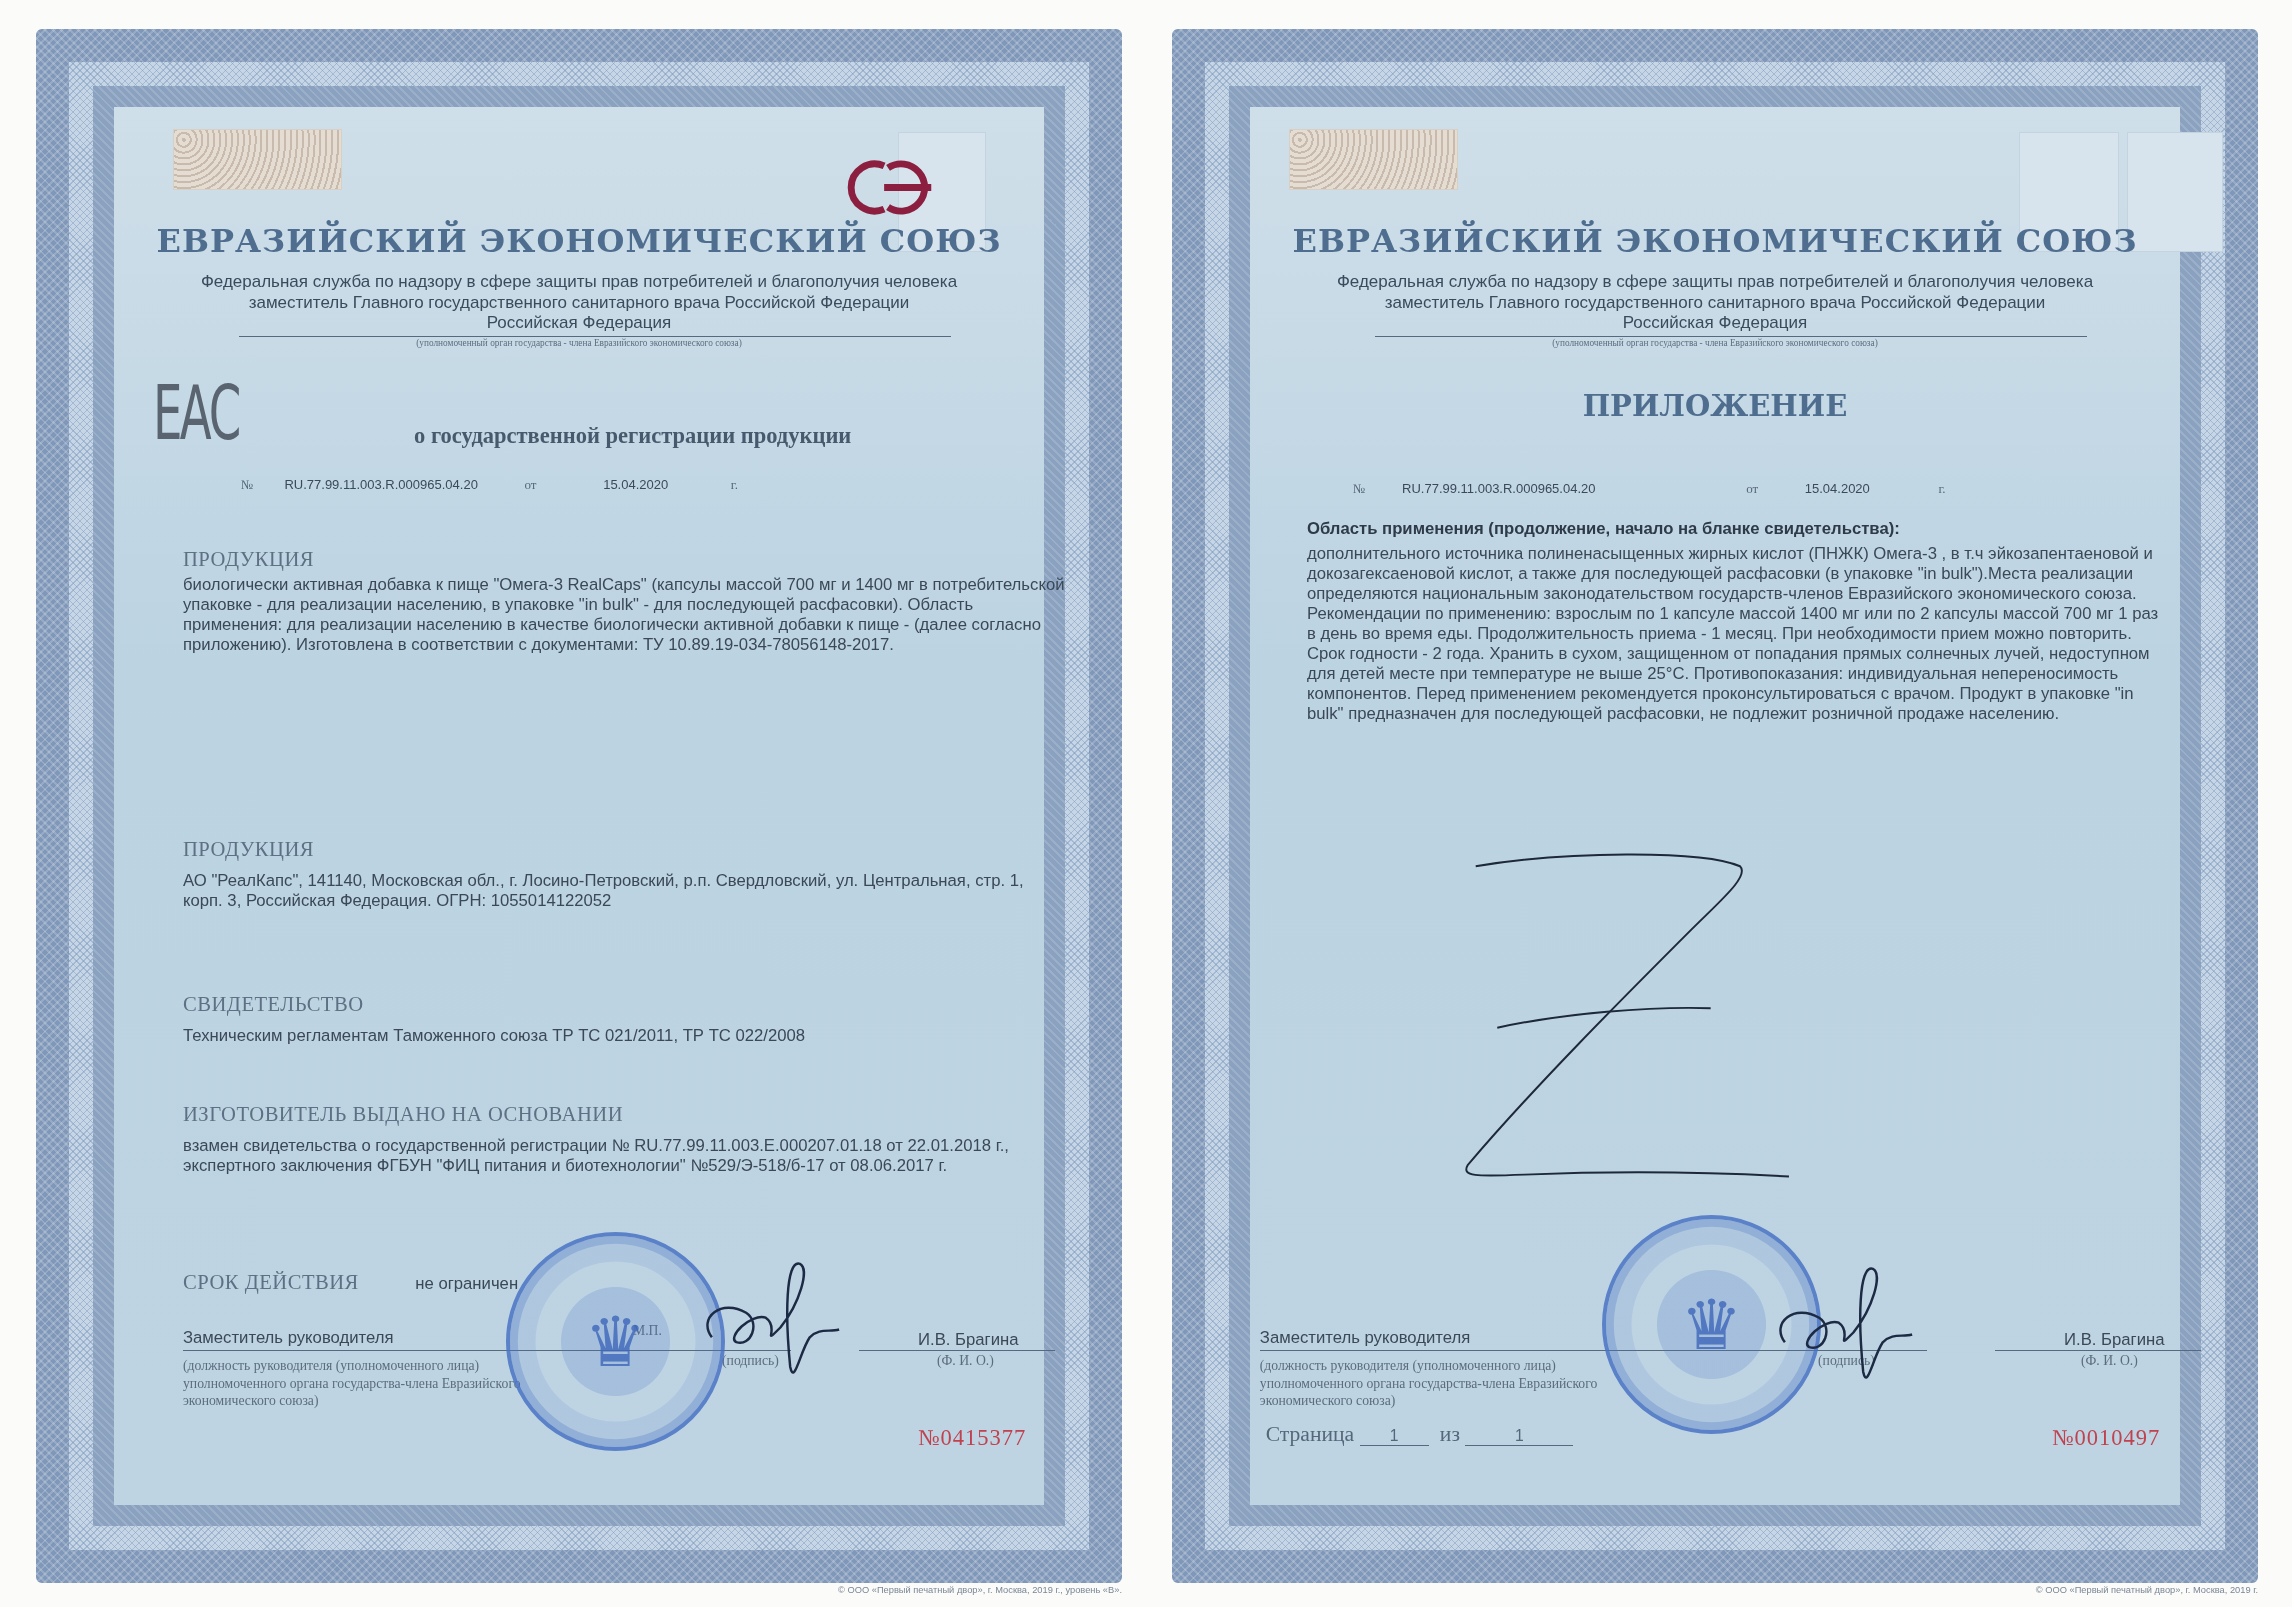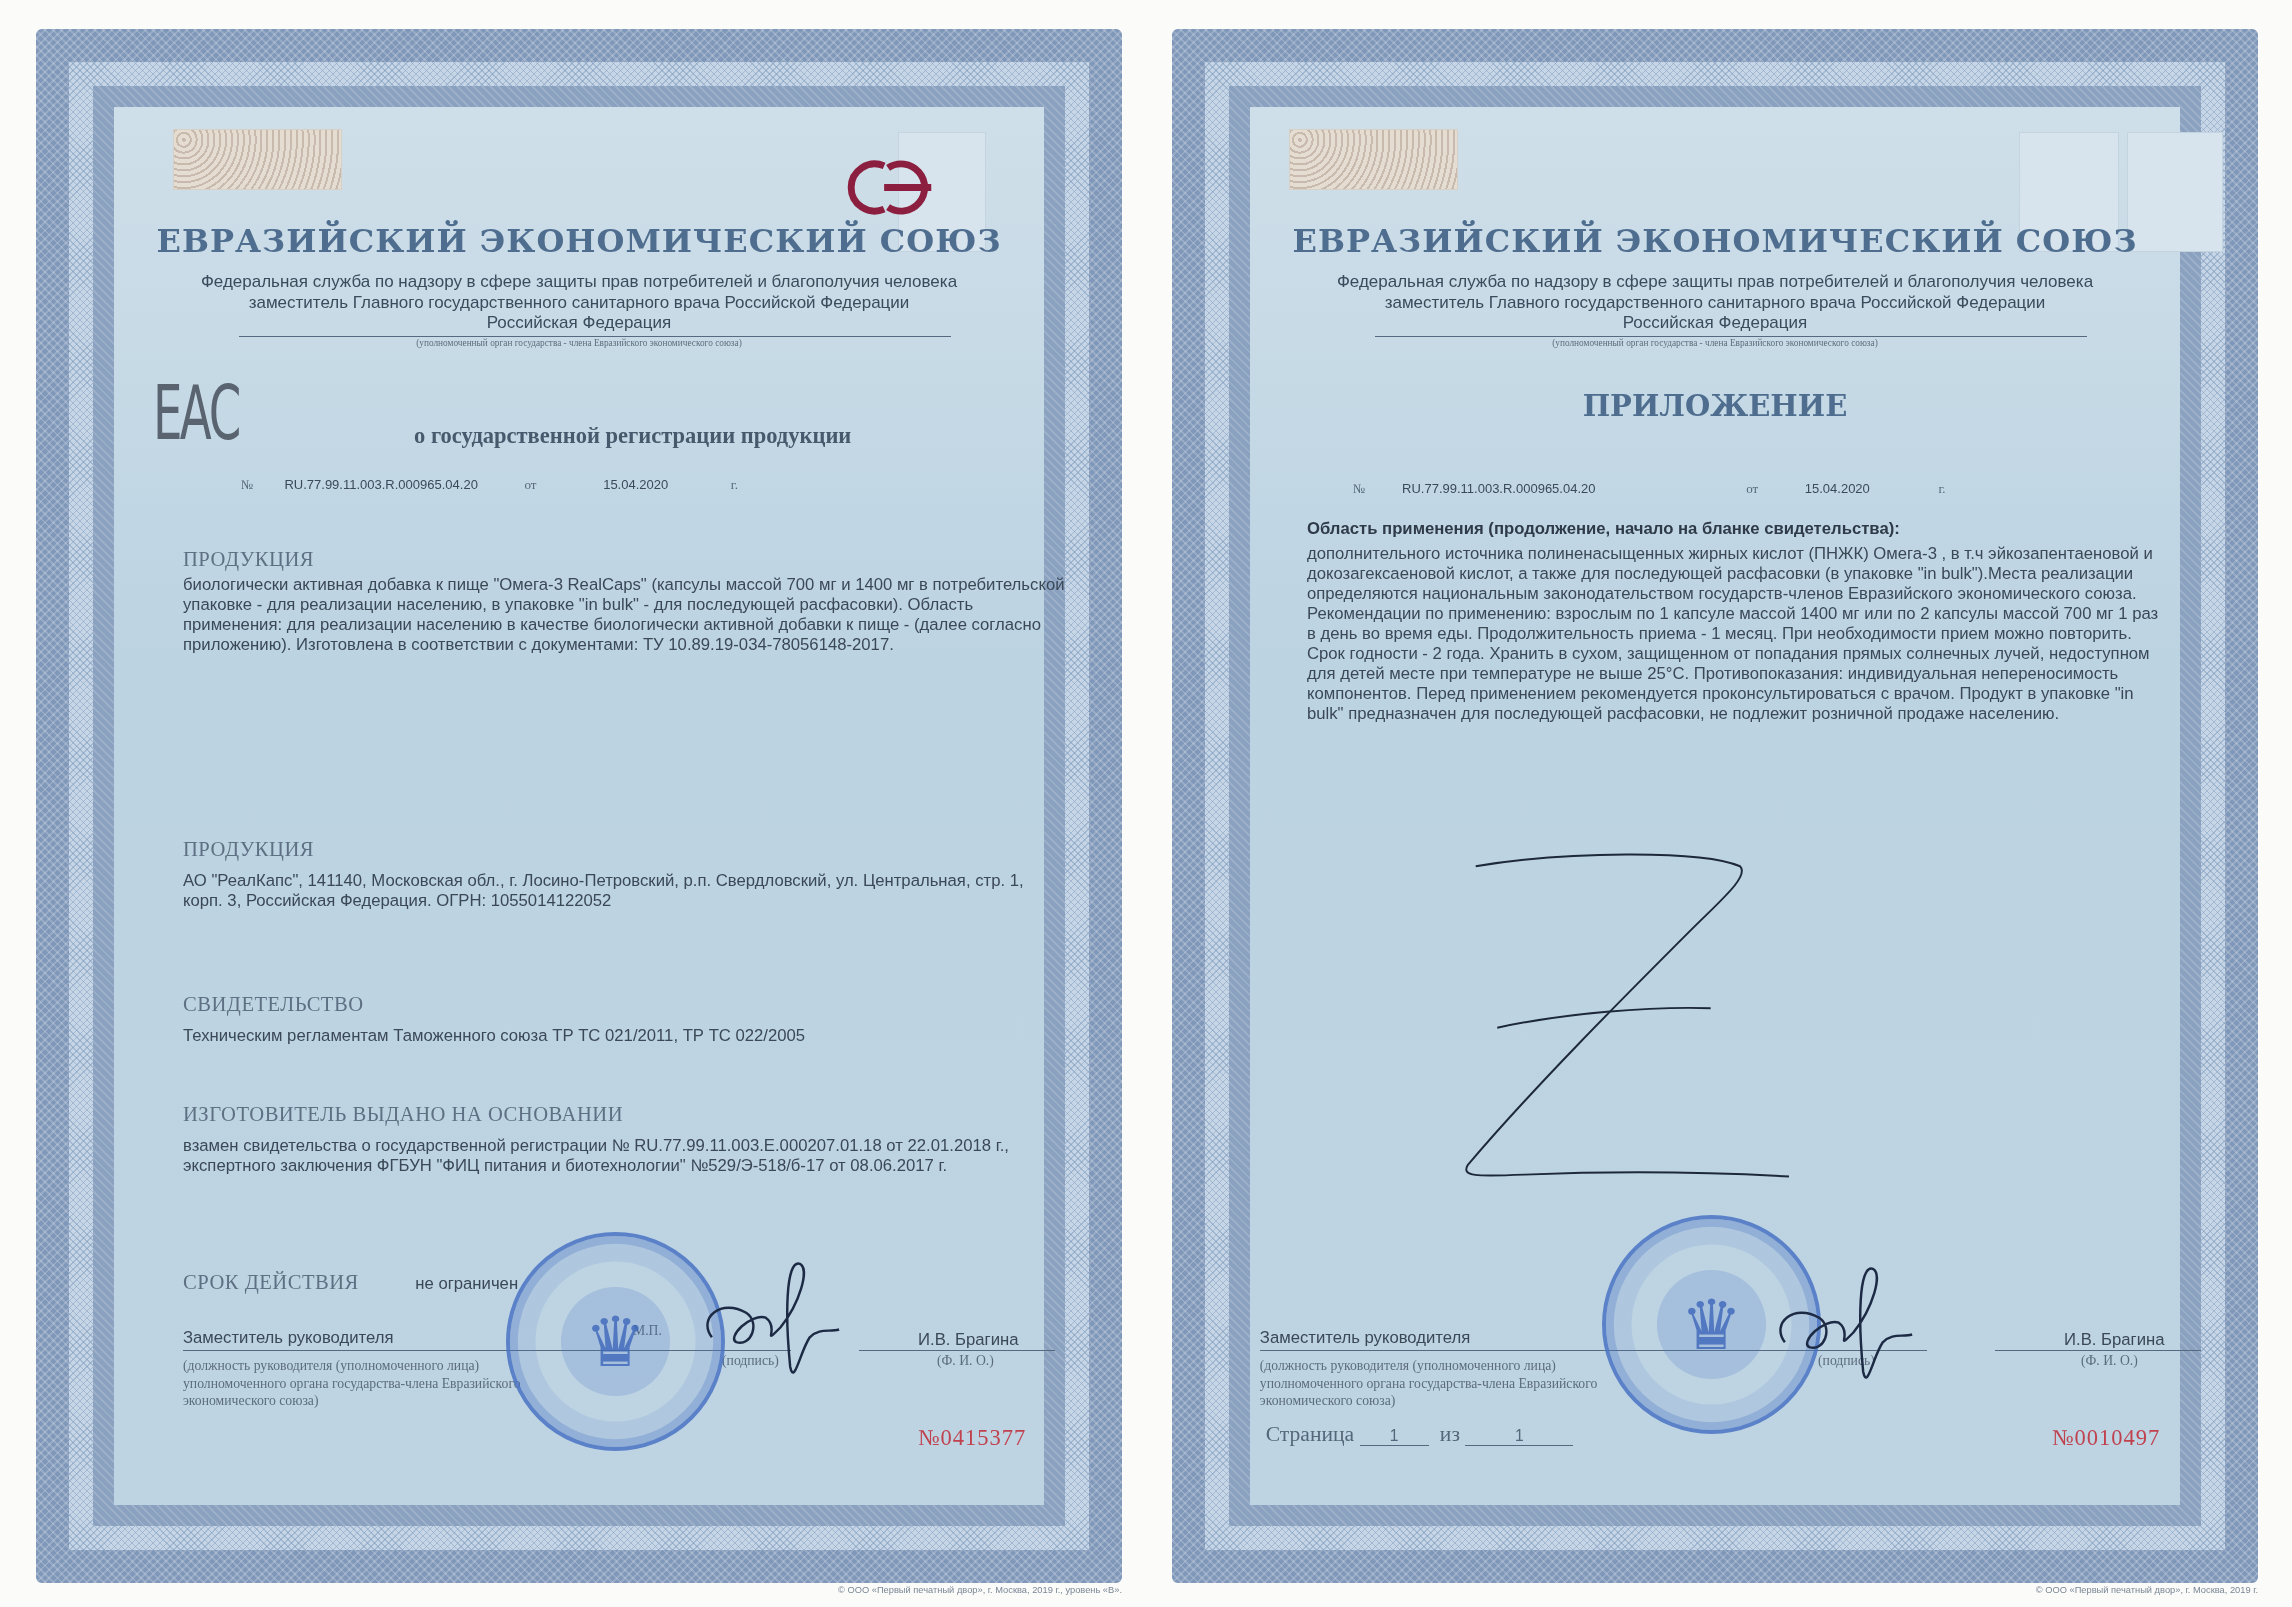--- a/index.html
+++ b/index.html
@@ -79,21 +79,21 @@
     <div class="abs" style="left:69px;top:441px;width:882px;">
       <div class="sec-h">ПРОДУКЦИЯ</div>
       <div class="body" style="margin-top:3.9px;">биологически активная добавка к пище "Омега-3 RealCaps" (капсулы массой 700 мг и 1400 мг в потребительской упаковке - для реализации населению, в упаковке "in bulk" - для последующей расфасовки). Область применения: для реализации населению в качестве биологически активной добавки к пище - (далее согласно приложению). Изготовлена в соответствии с документами: ТУ 10.89.19-034-78056148-2017.</div>
     </div>
     <div class="abs" style="left:69px;top:731px;width:882px;">
       <div class="sec-h">ПРОДУКЦИЯ</div>
       <div class="body" style="margin-top:9.8px;">АО "РеалКапс", 141140, Московская обл., г. Лосино-Петровский, р.п. Свердловский, ул. Центральная, стр. 1, корп. 3, Российская Федерация. ОГРН: 1055014122052</div>
     </div>
     <div class="abs" style="left:69px;top:886px;width:882px;">
       <div class="sec-h">СВИДЕТЕЛЬСТВО</div>
-      <div class="body" style="margin-top:9.8px;">Техническим регламентам Таможенного союза ТР ТС 021/2011, ТР ТС 022/2005</div>
+      <div class="body" style="margin-top:9.8px;">Техническим регламентам Таможенного союза ТР ТС 021/2011, ТР ТС 022/2008</div>
     </div>
     <div class="abs" style="left:69px;top:996px;width:882px;">
       <div class="sec-h">ИЗГОТОВИТЕЛЬ ВЫДАНО НА ОСНОВАНИИ</div>
       <div class="body" style="margin-top:9.8px;">взамен свидетельства о государственной регистрации № RU.77.99.11.003.Е.000207.01.18 от 22.01.2018 г., экспертного заключения ФГБУН "ФИЦ питания и биотехнологии" №529/Э-518/б-17 от 08.06.2017 г.</div>
     </div>
 
     <div class="abs" style="left:69px;top:1164px;">
       <span class="sec-h">СРОК ДЕЙСТВИЯ</span>
       <span class="body" style="margin-left:52px;">не ограничен</span>
     </div>

